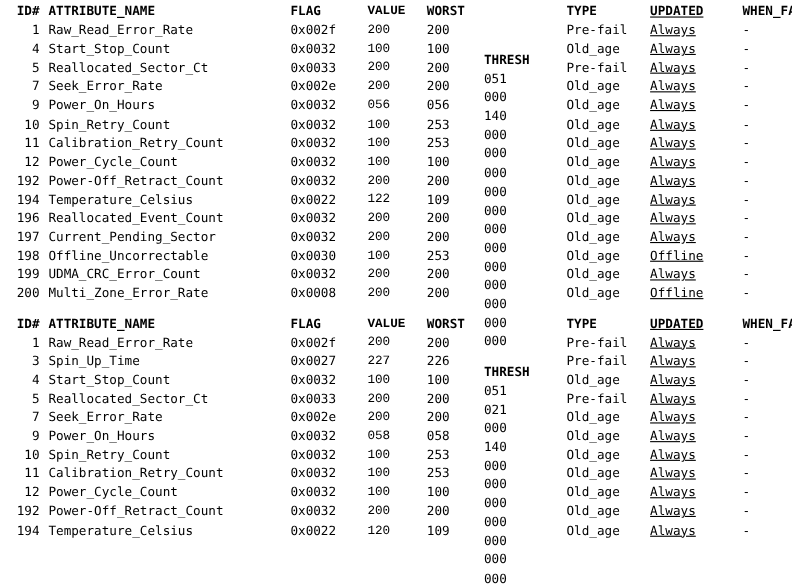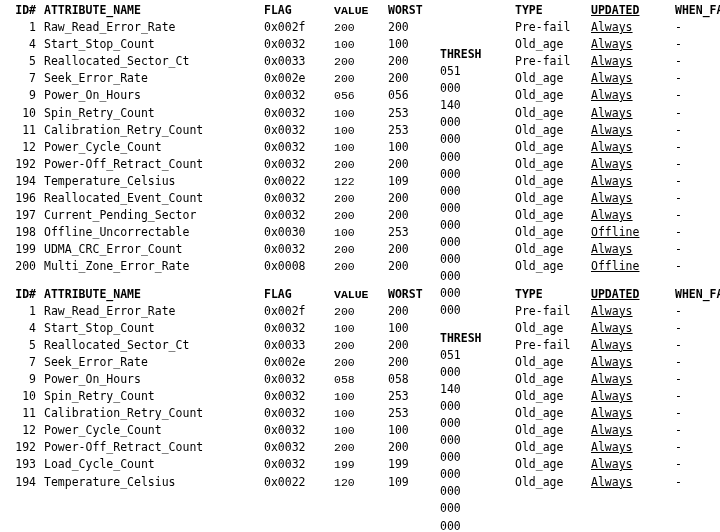--- a/index.html
+++ b/index.html
@@ -75,24 +75,24 @@
       <div class="row"><span class="c c-id">192</span><span class="c c-name">Power-Off_Retract_Count</span><span class="c c-flag">0x0032</span><span class="c c-value">200</span><span class="c c-worst">200</span><span class="c c-thresh">000</span><span class="c c-type">Old_age</span><span class="c c-updated">Always</span><span class="c c-when">-</span><span class="c c-raw">17</span><span class="ret">↵</span></div>
       <div class="row"><span class="c c-id">194</span><span class="c c-name">Temperature_Celsius</span><span class="c c-flag">0x0022</span><span class="c c-value">122</span><span class="c c-worst">109</span><span class="c c-thresh">000</span><span class="c c-type">Old_age</span><span class="c c-updated">Always</span><span class="c c-when">-</span><span class="c c-raw">28</span><span class="ret">↵</span></div>
       <div class="row"><span class="c c-id">196</span><span class="c c-name">Reallocated_Event_Count</span><span class="c c-flag">0x0032</span><span class="c c-value">200</span><span class="c c-worst">200</span><span class="c c-thresh">000</span><span class="c c-type">Old_age</span><span class="c c-updated">Always</span><span class="c c-when">-</span><span class="c c-raw">0</span><span class="ret">↵</span></div>
       <div class="row"><span class="c c-id">197</span><span class="c c-name">Current_Pending_Sector</span><span class="c c-flag">0x0032</span><span class="c c-value">200</span><span class="c c-worst">200</span><span class="c c-thresh">000</span><span class="c c-type">Old_age</span><span class="c c-updated">Always</span><span class="c c-when">-</span><span class="c c-raw">0</span><span class="ret">↵</span></div>
       <div class="row"><span class="c c-id">198</span><span class="c c-name">Offline_Uncorrectable</span><span class="c c-flag">0x0030</span><span class="c c-value">100</span><span class="c c-worst">253</span><span class="c c-thresh">000</span><span class="c c-type">Old_age</span><span class="c c-updated">Offline</span><span class="c c-when">-</span><span class="c c-raw">0</span><span class="ret">↵</span></div>
       <div class="row"><span class="c c-id">199</span><span class="c c-name">UDMA_CRC_Error_Count</span><span class="c c-flag">0x0032</span><span class="c c-value">200</span><span class="c c-worst">200</span><span class="c c-thresh">000</span><span class="c c-type">Old_age</span><span class="c c-updated">Always</span><span class="c c-when">-</span><span class="c c-raw">0</span><span class="ret">↵</span></div>
       <div class="row"><span class="c c-id">200</span><span class="c c-name">Multi_Zone_Error_Rate</span><span class="c c-flag">0x0008</span><span class="c c-value">200</span><span class="c c-worst">200</span><span class="c c-thresh">000</span><span class="c c-type">Old_age</span><span class="c c-updated">Offline</span><span class="c c-when">-</span><span class="c c-raw">0</span><span class="ret">↵</span></div>
       <div class="row sep"></div>
       <div class="row hdr"><span class="c c-id">ID#</span><span class="c c-name">ATTRIBUTE_NAME</span><span class="c c-flag">FLAG</span><span class="c c-value">VALUE</span><span class="c c-worst">WORST</span><span class="c c-thresh">THRESH</span><span class="c c-type">TYPE</span><span class="c c-updated">UPDATED</span><span class="c c-when">WHEN_FAILED</span><span class="c c-raw">RAW_VALUE</span></div>
       <div class="row"><span class="c c-id">1</span><span class="c c-name">Raw_Read_Error_Rate</span><span class="c c-flag">0x002f</span><span class="c c-value">200</span><span class="c c-worst">200</span><span class="c c-thresh">051</span><span class="c c-type">Pre-fail</span><span class="c c-updated">Always</span><span class="c c-when">-</span><span class="c c-raw">0</span><span class="ret">↵</span></div>
+      <div class="row"><span class="c c-id">3</span><span class="c c-name">Spin_Up_Time</span><span class="c c-flag">0x0027</span><span class="c c-value">227</span><span class="c c-worst">226</span><span class="c c-thresh">021</span><span class="c c-type">Pre-fail</span><span class="c c-updated">Always</span><span class="c c-when">-</span><span class="c c-raw">3641</span></div>
       <div class="row"><span class="c c-id">4</span><span class="c c-name">Start_Stop_Count</span><span class="c c-flag">0x0032</span><span class="c c-value">100</span><span class="c c-worst">100</span><span class="c c-thresh">000</span><span class="c c-type">Old_age</span><span class="c c-updated">Always</span><span class="c c-when">-</span><span class="c c-raw">17</span><span class="ret">↵</span></div>
       <div class="row"><span class="c c-id">5</span><span class="c c-name">Reallocated_Sector_Ct</span><span class="c c-flag">0x0033</span><span class="c c-value">200</span><span class="c c-worst">200</span><span class="c c-thresh">140</span><span class="c c-type">Pre-fail</span><span class="c c-updated">Always</span><span class="c c-when">-</span><span class="c c-raw">0</span><span class="ret">↵</span></div>
       <div class="row"><span class="c c-id">7</span><span class="c c-name">Seek_Error_Rate</span><span class="c c-flag">0x002e</span><span class="c c-value">200</span><span class="c c-worst">200</span><span class="c c-thresh">000</span><span class="c c-type">Old_age</span><span class="c c-updated">Always</span><span class="c c-when">-</span><span class="c c-raw">0</span><span class="ret">↵</span></div>
       <div class="row"><span class="c c-id">9</span><span class="c c-name">Power_On_Hours</span><span class="c c-flag">0x0032</span><span class="c c-value">058</span><span class="c c-worst">058</span><span class="c c-thresh">000</span><span class="c c-type">Old_age</span><span class="c c-updated">Always</span><span class="c c-when">-</span><span class="c c-raw">30781</span></div>
       <div class="row"><span class="c c-id">10</span><span class="c c-name">Spin_Retry_Count</span><span class="c c-flag">0x0032</span><span class="c c-value">100</span><span class="c c-worst">253</span><span class="c c-thresh">000</span><span class="c c-type">Old_age</span><span class="c c-updated">Always</span><span class="c c-when">-</span><span class="c c-raw">0</span><span class="ret">↵</span></div>
       <div class="row"><span class="c c-id">11</span><span class="c c-name">Calibration_Retry_Count</span><span class="c c-flag">0x0032</span><span class="c c-value">100</span><span class="c c-worst">253</span><span class="c c-thresh">000</span><span class="c c-type">Old_age</span><span class="c c-updated">Always</span><span class="c c-when">-</span><span class="c c-raw">0</span><span class="ret">↵</span></div>
       <div class="row"><span class="c c-id">12</span><span class="c c-name">Power_Cycle_Count</span><span class="c c-flag">0x0032</span><span class="c c-value">100</span><span class="c c-worst">100</span><span class="c c-thresh">000</span><span class="c c-type">Old_age</span><span class="c c-updated">Always</span><span class="c c-when">-</span><span class="c c-raw">17</span><span class="ret">↵</span></div>
       <div class="row"><span class="c c-id">192</span><span class="c c-name">Power-Off_Retract_Count</span><span class="c c-flag">0x0032</span><span class="c c-value">200</span><span class="c c-worst">200</span><span class="c c-thresh">000</span><span class="c c-type">Old_age</span><span class="c c-updated">Always</span><span class="c c-when">-</span><span class="c c-raw">10</span><span class="ret">↵</span></div>
-      <div class="row"><span class="c c-id">193</span><span class="c c-name">Load_Cycle_Count</span><span class="c c-flag">0x0032</span><span class="c c-value">199</span><span class="c c-worst">199</span><span class="c c-thresh">000</span><span class="c c-type">Old_age</span><span class="c c-updated">Always</span><span class="c c-when">-</span><span class="c c-raw">5161</span></div>
       <div class="row"><span class="c c-id">194</span><span class="c c-name">Temperature_Celsius</span><span class="c c-flag">0x0022</span><span class="c c-value">120</span><span class="c c-worst">109</span><span class="c c-thresh">000</span><span class="c c-type">Old_age</span><span class="c c-updated">Always</span><span class="c c-when">-</span><span class="c c-raw">30</span><span class="ret">↵</span></div>
     </div>
 </div>
 
 </body></html>

